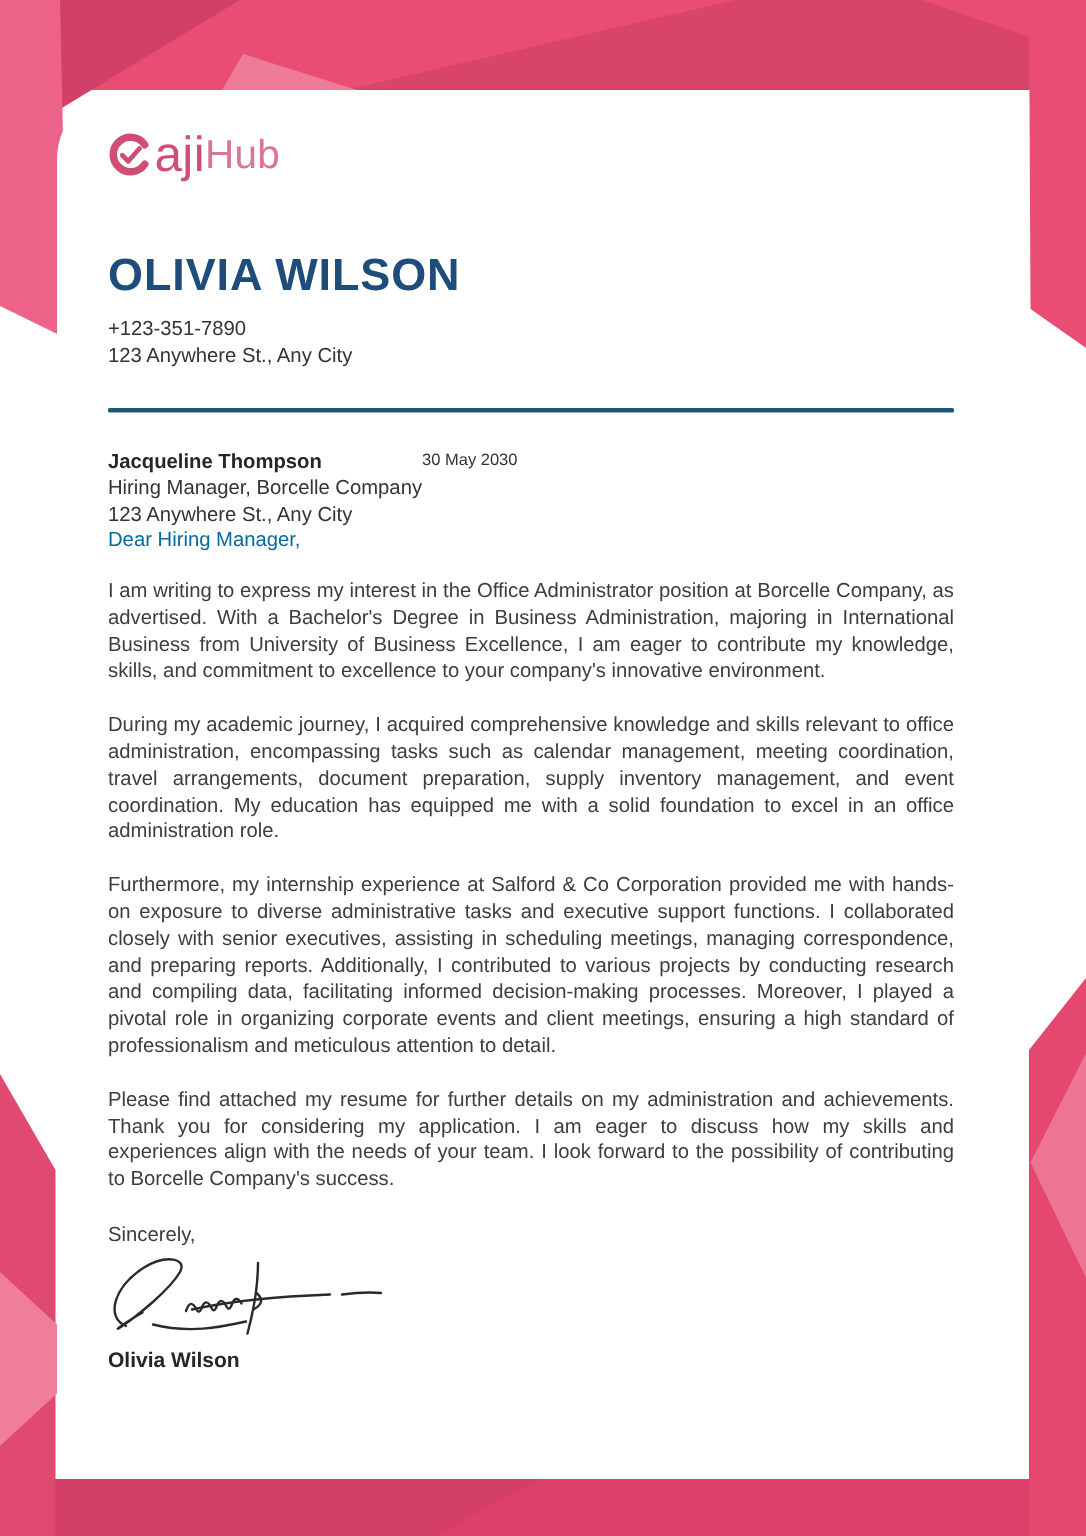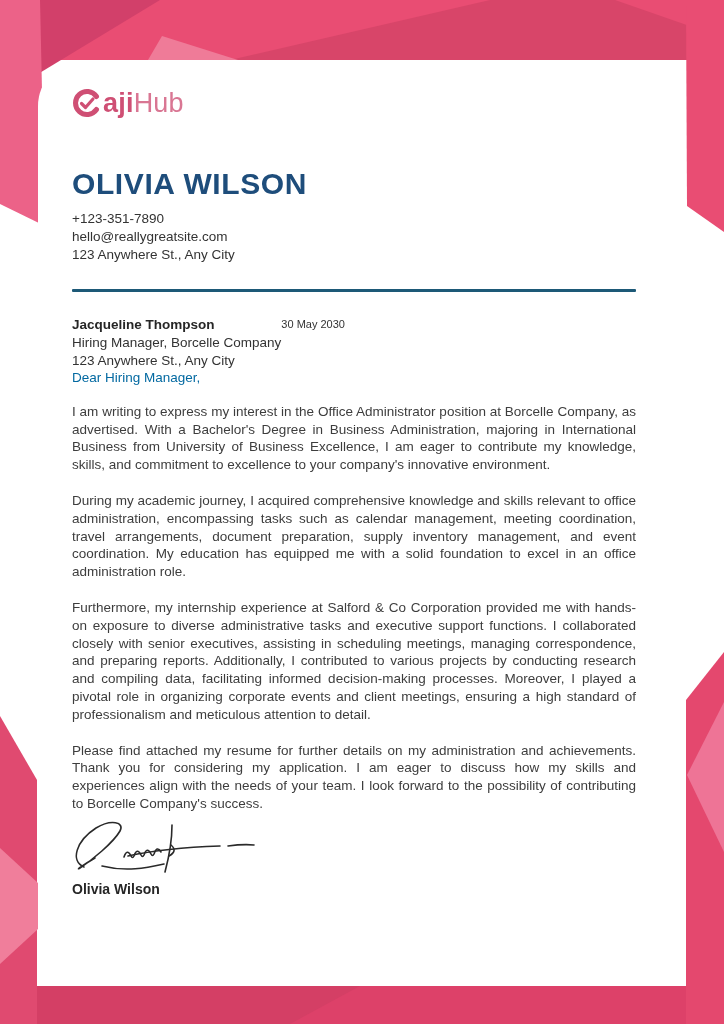--- a/index.html
+++ b/index.html
@@ -36,22 +36,22 @@
     display: flex;
     align-items: center;
     height: 34px;
   }
   .logo-g {
     width: 30px;
     height: 30px;
     margin-right: 1px;
   }
   .logo-text-bold {
-    font-size: 27px;
-    font-weight: 700;
+    font-size: 33px;
+    font-weight: 400;
     color: #cf4f74;
     letter-spacing: 0.2px;
   }
   .logo-text-light {
     font-size: 27px;
     font-weight: 400;
     color: #d97693;
     letter-spacing: 0.2px;
   }
   .applicant-name {
@@ -158,21 +158,20 @@
         <path d="M9.5 15.5 l4 4 7.5 -8.5" fill="none" stroke="#cf4f74" stroke-width="3.2" stroke-linecap="round" stroke-linejoin="round"></path>
       </svg>
       <span class="logo-text-bold">aji</span>
       <span class="logo-text-light">Hub</span>
     </div>
 
     <div class="applicant-name">OLIVIA WILSON</div>
 
     <div class="contact-block">
       <div>+123-351-7890</div>
-      <div>hello@reallygreatsite.com</div>
       <div>123 Anywhere St., Any City</div>
     </div>
 
     <div class="divider"></div>
 
     <div class="recipient-row">
       <div>
         <div class="recipient-name">Jacqueline Thompson</div>
         <div>Hiring Manager, Borcelle Company</div>
         <div>123 Anywhere St., Any City</div>
@@ -180,20 +179,21 @@
       <div class="letter-date">30 May 2030</div>
     </div>
 
     <div class="salutation">Dear Hiring Manager,</div>
 
     <p class="body-paragraph">I am writing to express my interest in the Office Administrator position at Borcelle Company, as advertised. With a Bachelor's Degree in Business Administration, majoring in International Business from University of Business Excellence, I am eager to contribute my knowledge, skills, and commitment to excellence to your company's innovative environment.</p>
     <p class="body-paragraph">During my academic journey, I acquired comprehensive knowledge and skills relevant to office administration, encompassing tasks such as calendar management, meeting coordination, travel arrangements, document preparation, supply inventory management, and event coordination. My education has equipped me with a solid foundation to excel in an office administration role.</p>
     <p class="body-paragraph">Furthermore, my internship experience at Salford &amp; Co Corporation provided me with hands-on exposure to diverse administrative tasks and executive support functions. I collaborated closely with senior executives, assisting in scheduling meetings, managing correspondence, and preparing reports. Additionally, I contributed to various projects by conducting research and compiling data, facilitating informed decision-making processes. Moreover, I played a pivotal role in organizing corporate events and client meetings, ensuring a high standard of professionalism and meticulous attention to detail.</p>
     <p class="body-paragraph">Please find attached my resume for further details on my administration and achievements. Thank you for considering my application. I am eager to discuss how my skills and experiences align with the needs of your team. I look forward to the possibility of contributing to Borcelle Company's success.</p>
 
+    <div class="closing">Sincerely,</div>
 
     <svg class="signature-svg" width="200" height="64" viewBox="0 0 200 64" aria-hidden="true">
       <g fill="none" stroke="#2a2a2a" stroke-width="1.6" stroke-linecap="round" stroke-linejoin="round">
         <path d="M16 52 C 2 46, 8 26, 28 13 C 43 4, 57 7, 52 16 C 45 28, 24 45, 12 53 C 7 56, 15 50, 27 43"></path>
         <path d="M56 42 q3 -9 7 -1 q1.5 3 3 0 q3 -9 7 -1 q1.5 3 3 0 q3 -9 7 -1 q1.5 3 3 0 q3 -9 7 -2"></path>
         <path d="M104 10 C 104 24, 101 42, 97 57"></path>
         <path d="M103 30 q7 6 -2 11"></path>
         <path d="M60 41 C 92 34, 124 32, 152 31"></path>
         <path d="M160 31 q15 -2 26 -1"></path>
         <path d="M34 51 C 58 57, 78 53, 96 49"></path>

